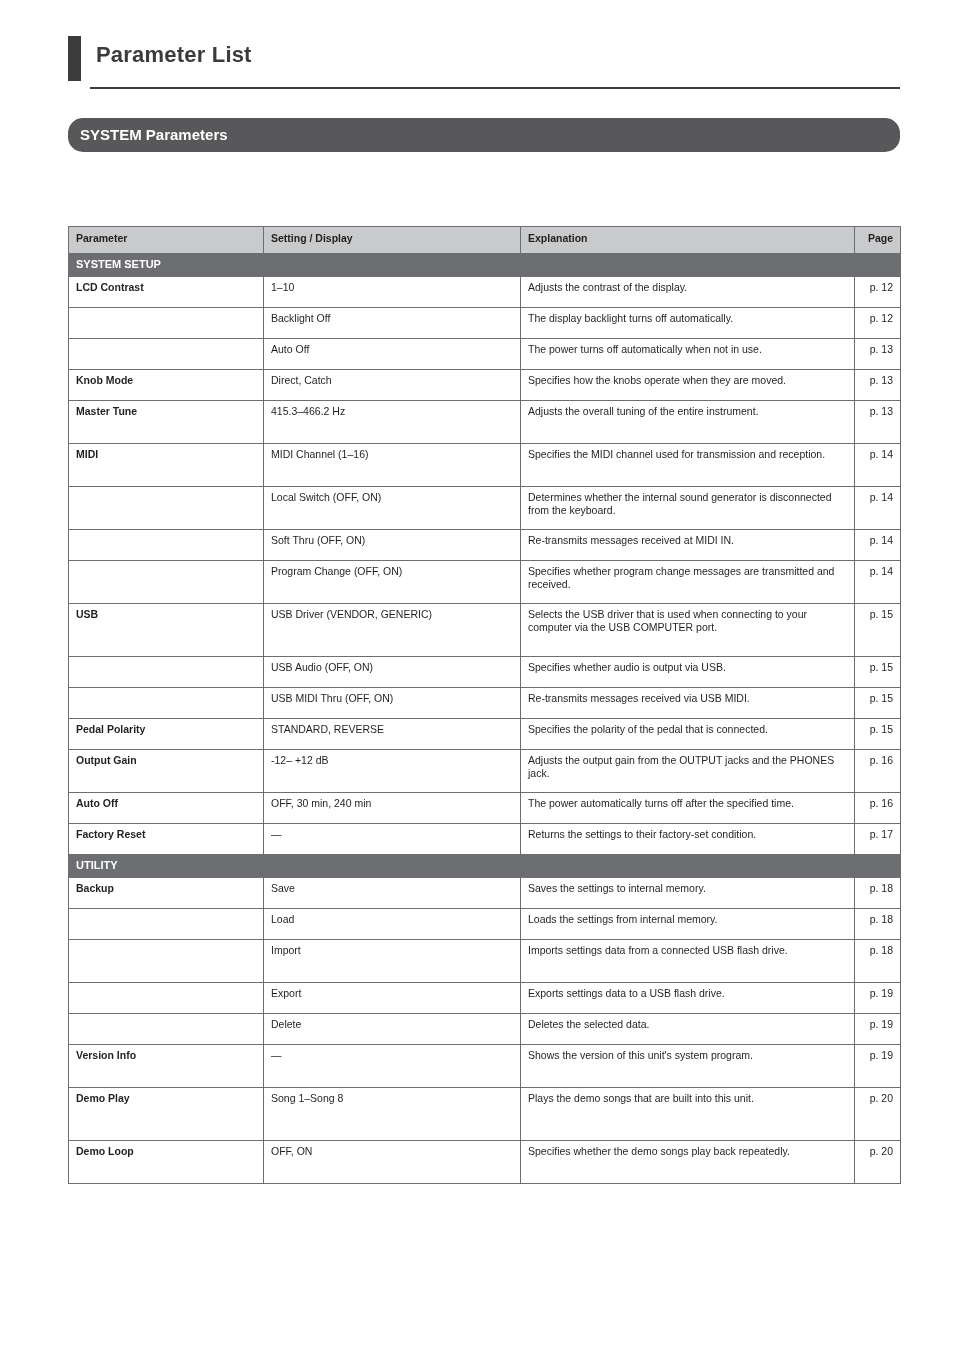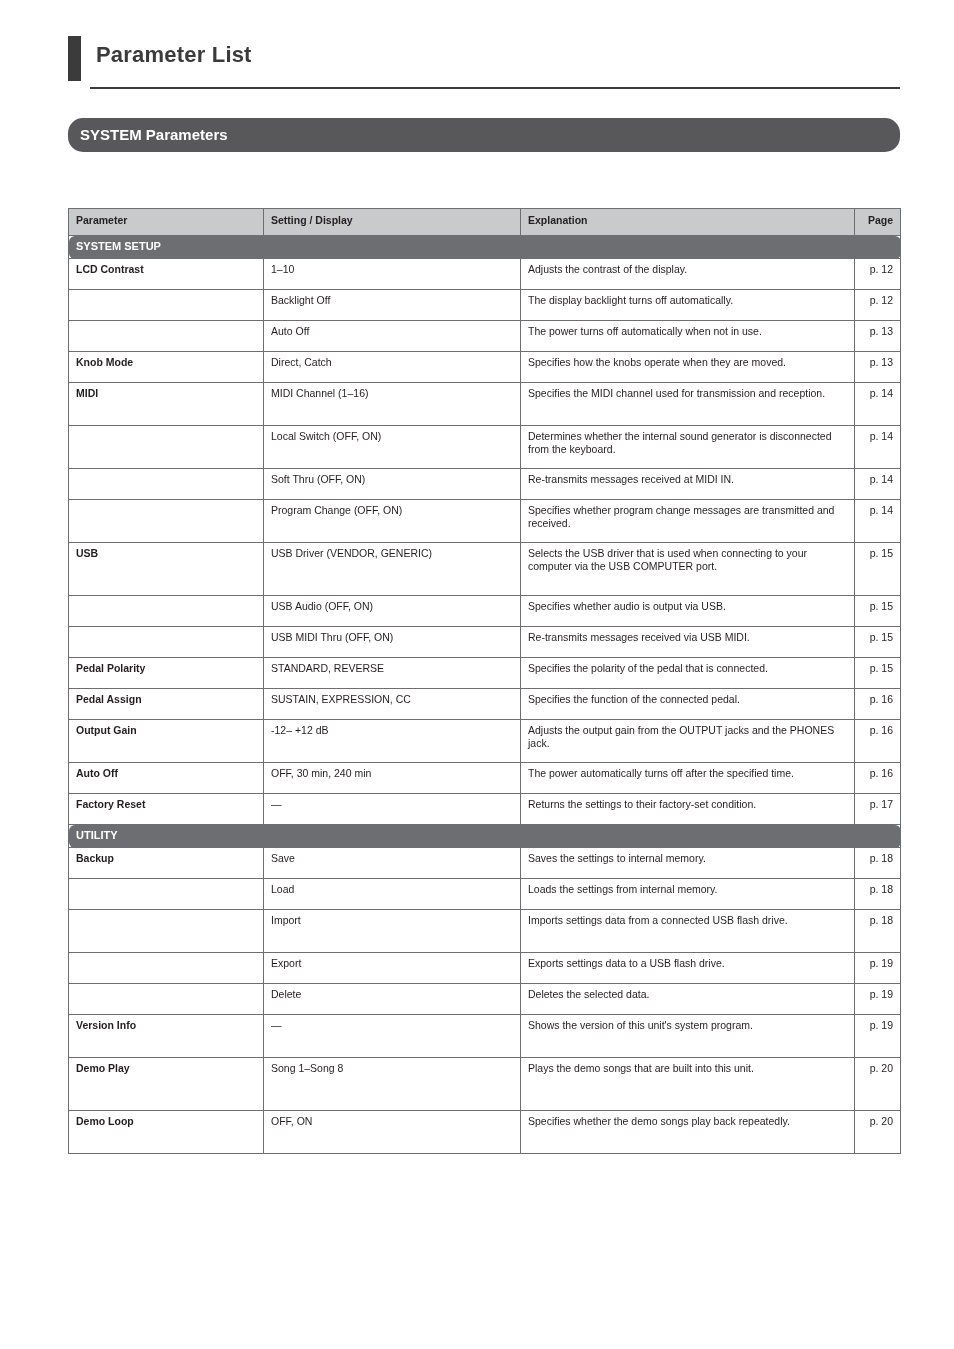--- a/index.html
+++ b/index.html
@@ -69,21 +69,21 @@
     color: #ffffff;
     font-size: 15px;
     font-weight: bold;
     line-height: 20px;
   }
 
   
   .doc-table {
     position: absolute;
     left: 68px;
-    top: 208px;
+    top: 226px;
     width: 832px;
     border-collapse: collapse;
     table-layout: fixed;
     font-size: 10.5px;
     padding-left: 28px;
   }
   .doc-table col.c1 { width: 195px; }
   .doc-table col.c2 { width: 257px; }
   .doc-table col.c3 { width: 334px; }
   .doc-table col.c4 { width: 46px; }
@@ -112,21 +112,20 @@
 
   tr.group-row td {
     background: #6d6e71;
     color: #ffffff;
     font-weight: bold;
     font-size: 11px;
     height: 14px;
     padding-top: 4px;
     padding-bottom: 4px;
     border-color: #6d6e71;
-    border-radius: 6px;
   }
 
   td.cat {
     font-weight: bold;
   }
   td.h2 { height: 22px; }
   td.h3 { height: 34px; }
   td.h4 { height: 44px; }
 
   .nowrap { white-space: nowrap; }
@@ -181,20 +180,26 @@
         <td class="h2">The power turns off automatically when not in use.</td>
         <td class="num nowrap h2">p. 13</td>
       </tr>
       <tr>
         <td class="cat h2">Knob Mode</td>
         <td class="h2">Direct, Catch</td>
         <td class="h2">Specifies how the knobs operate when they are moved.</td>
         <td class="num nowrap h2">p. 13</td>
       </tr>
       <tr>
+        <td class="cat h3">Master Tune</td>
+        <td class="h3">415.3–466.2 Hz</td>
+        <td class="h3">Adjusts the overall tuning of the entire instrument.</td>
+        <td class="num nowrap h3">p. 13</td>
+      </tr>
+      <tr>
         <td class="cat h3">MIDI</td>
         <td class="h3">MIDI Channel (1–16)</td>
         <td class="h3">Specifies the MIDI channel used for transmission and reception.</td>
         <td class="num nowrap h3">p. 14</td>
       </tr>
       <tr>
         <td class="cat h3"></td>
         <td class="h3">Local Switch (OFF, ON)</td>
         <td class="h3">Determines whether the internal sound generator is disconnected from the keyboard.</td>
         <td class="num nowrap h3">p. 14</td>
@@ -229,26 +234,20 @@
         <td class="h2">Re-transmits messages received via USB MIDI.</td>
         <td class="num nowrap h2">p. 15</td>
       </tr>
       <tr>
         <td class="cat h2">Pedal Polarity</td>
         <td class="h2">STANDARD, REVERSE</td>
         <td class="h2">Specifies the polarity of the pedal that is connected.</td>
         <td class="num nowrap h2">p. 15</td>
       </tr>
       <tr>
-        <td class="cat h2">Pedal Assign</td>
-        <td class="h2">SUSTAIN, EXPRESSION, CC</td>
-        <td class="h2">Specifies the function of the connected pedal.</td>
-        <td class="num nowrap h2">p. 16</td>
-      </tr>
-      <tr>
         <td class="cat h3">Output Gain</td>
         <td class="h3">-12– +12 dB</td>
         <td class="h3">Adjusts the output gain from the OUTPUT jacks and the PHONES jack.</td>
         <td class="num nowrap h3">p. 16</td>
       </tr>
       <tr>
         <td class="cat h2">Auto Off</td>
         <td class="h2">OFF, 30 min, 240 min</td>
         <td class="h2">The power automatically turns off after the specified time.</td>
         <td class="num nowrap h2">p. 16</td>

